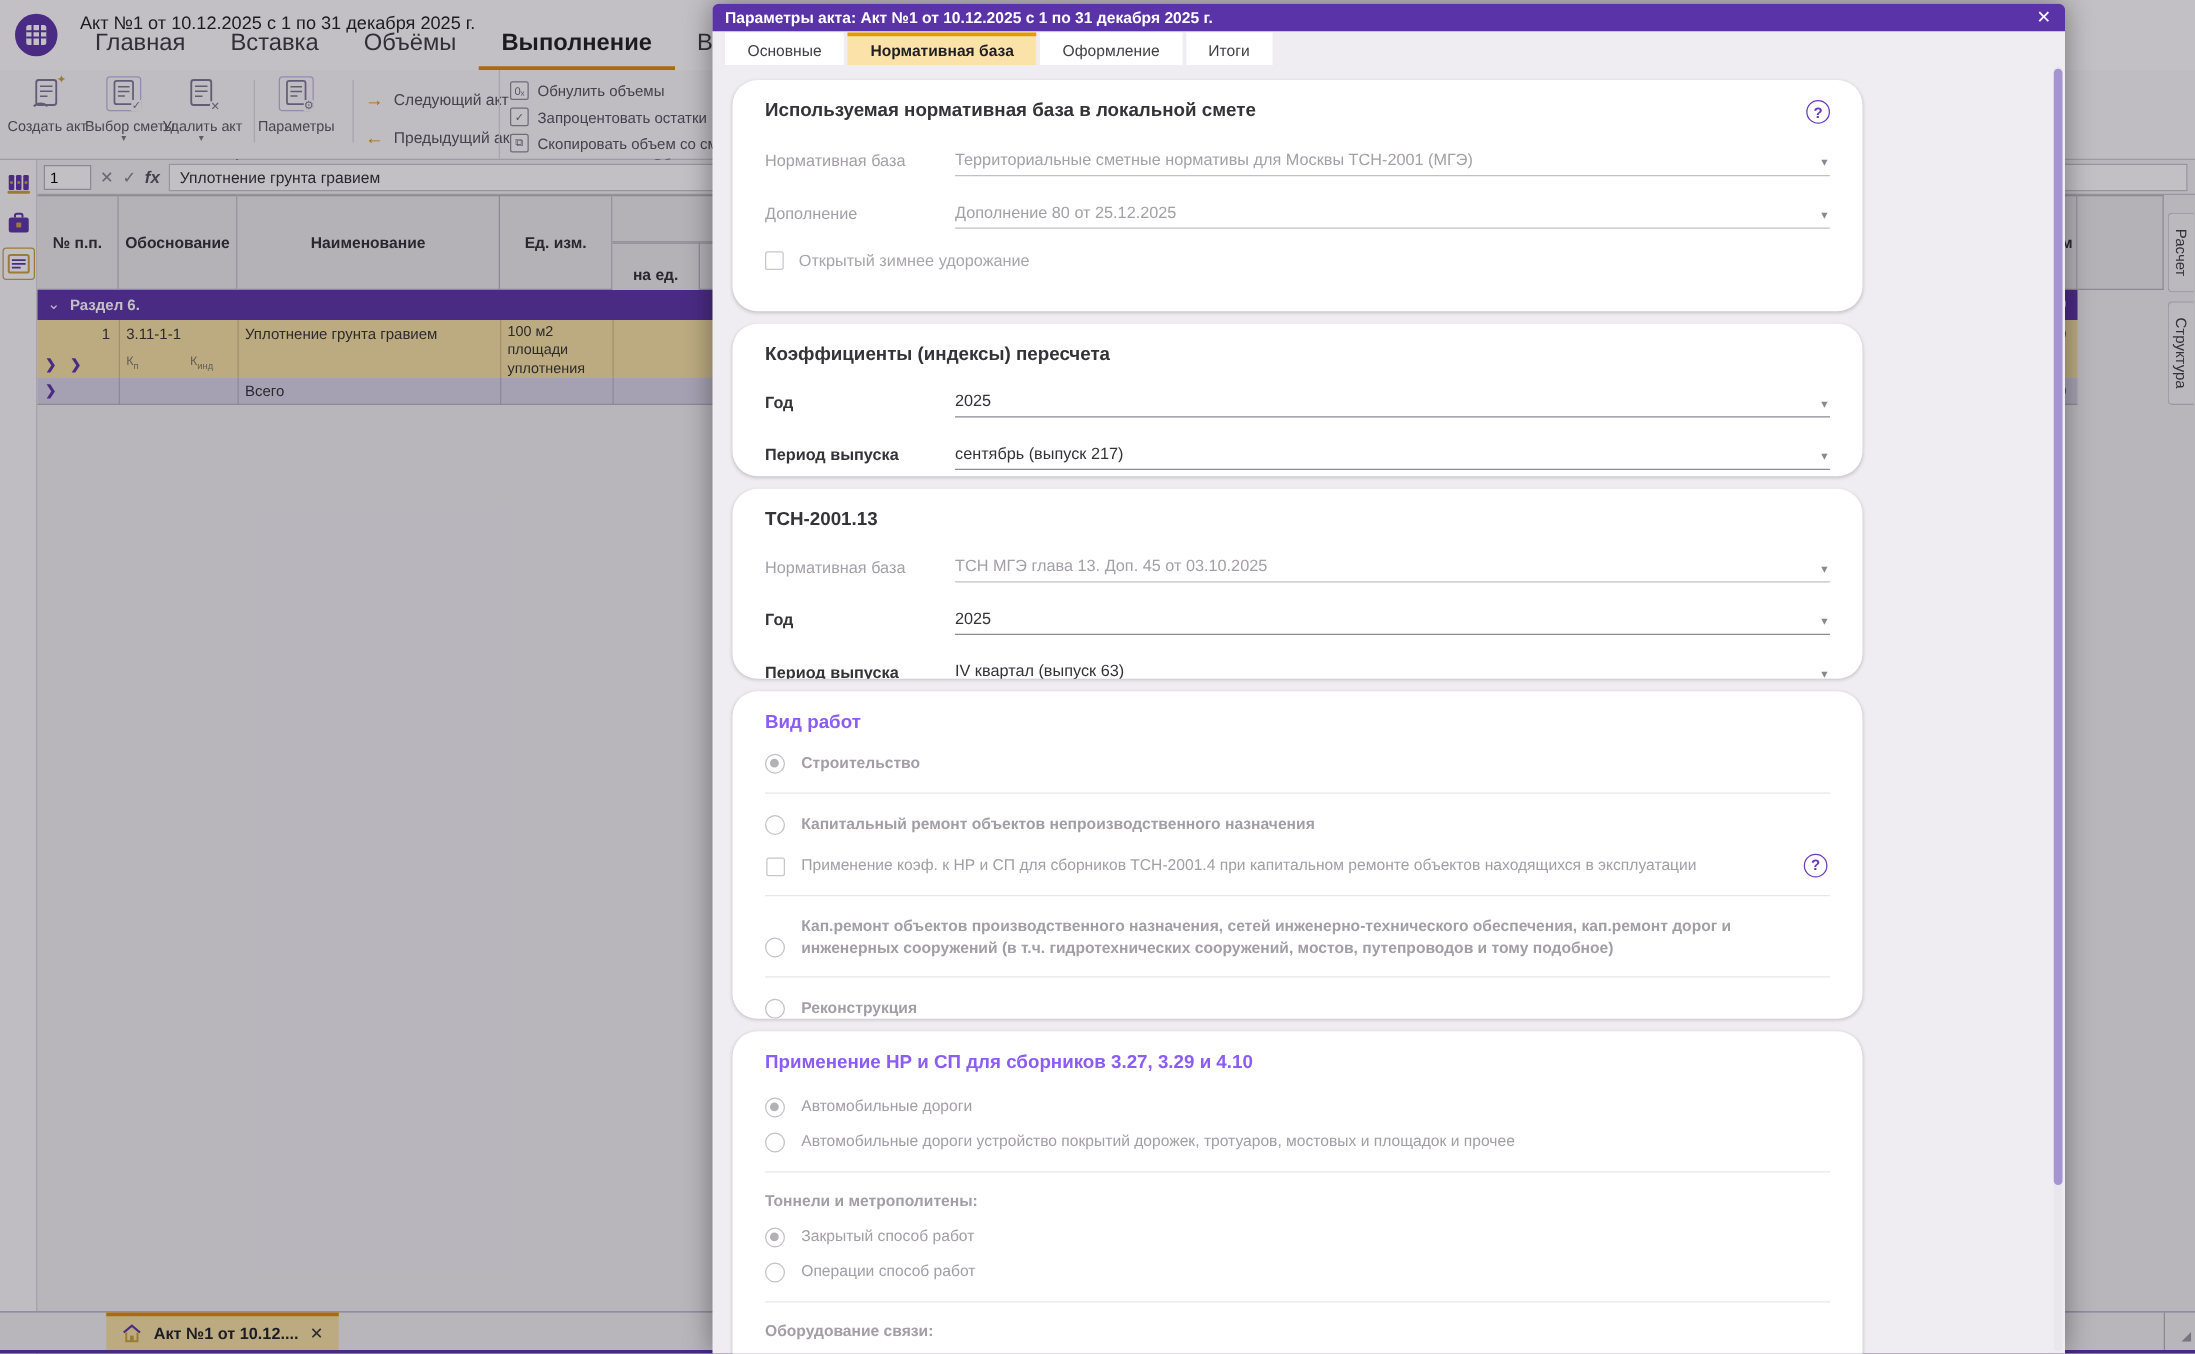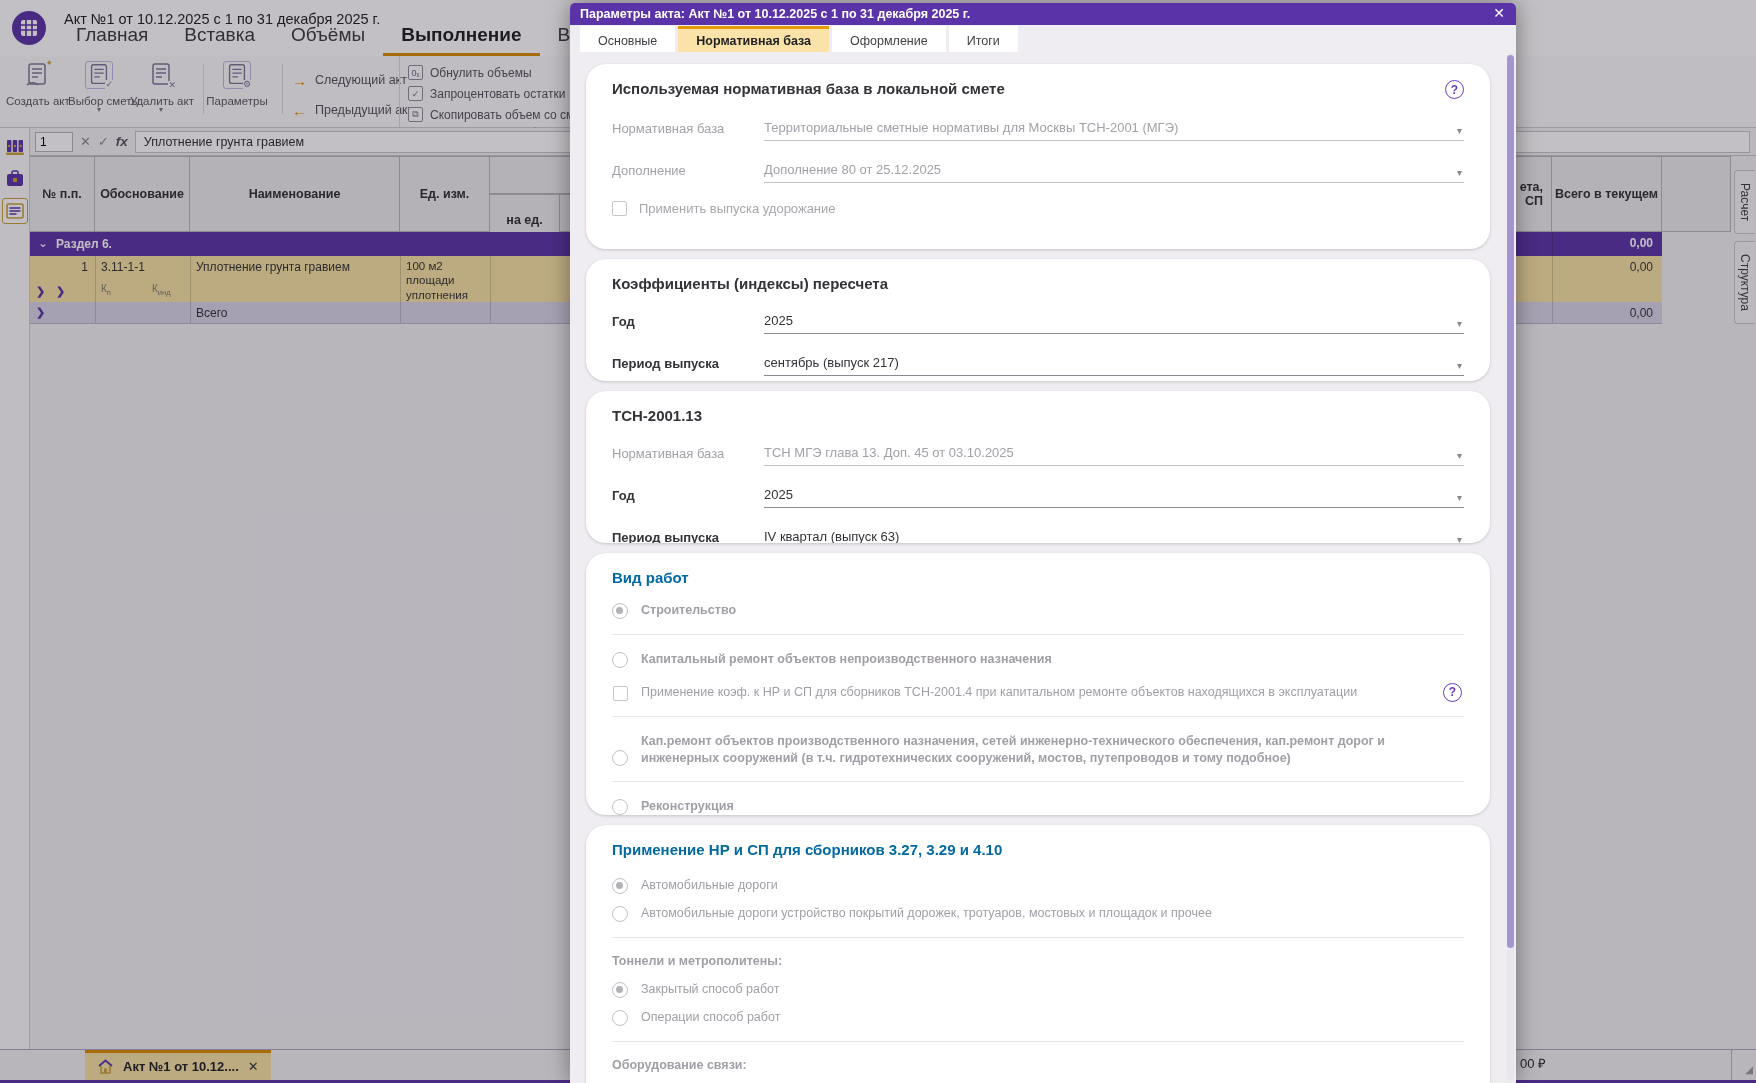--- a/index.html
+++ b/index.html
@@ -69,31 +69,31 @@
   .doc-tab .dclose { font-size:13px; color:#333; }
   .status-money { position:absolute; left:1520px; bottom:8px; font-size:13px; color:#1f1f23; white-space:nowrap; }
   .status-div { position:absolute; left:1731px; bottom:0; height:30px; width:1px; background:#b5b1bd; }
   .grip { position:absolute; right:3px; bottom:5px; font-size:10px; color:#9a97a2; }
   .bottom-border { position:absolute; left:0; right:0; bottom:0; height:3px; background:#5b33a8; }
 
   
   .dim { position:absolute; inset:0; background:rgba(28,24,38,0.27); z-index:5; }
 
   
-  .modal { position:absolute; left:570px; top:3px; width:946px; bottom:0; z-index:10; background:#efedf1; border-radius:5px 5px 0 0; box-shadow:0 0 22px rgba(0,0,0,0.4); }
+  .modal { position:absolute; left:570px; top:3px; width:1082px; bottom:0; z-index:10; background:#efedf1; border-radius:5px 5px 0 0; box-shadow:0 0 22px rgba(0,0,0,0.4); }
   .m-titlebar { position:relative; height:22px; background:#5b33a8; border-radius:5px 5px 0 0; display:flex; align-items:center; }
   .m-title { padding-left:10px; font-size:12.5px; font-weight:bold; color:#fff; white-space:nowrap; }
   .m-close { position:absolute; right:11px; top:2px; color:#fff; font-size:14px; line-height:17px; }
   .m-tabs { height:27px; display:flex; align-items:flex-end; padding-left:10px; gap:3px; }
   .mtab { height:26px; display:flex; align-items:center; padding:0 18px; background:#fff; font-size:12.5px; color:#3f3f44; border-top:3px solid transparent; white-space:nowrap; }
   .mtab.active { background:#fbe2a9; font-weight:bold; color:#1f1f23; border-top-color:#e39b00; }
   .m-content { position:absolute; top:49px; left:0; right:0; bottom:0; overflow:hidden; padding:12px 26px 0 16px; }
   .card { width:904px; background:#fff; border-radius:20px; box-shadow:0 1px 3px rgba(0,0,0,0.18); margin-bottom:10px; padding:16px 26px 12px; position:relative; overflow:hidden; }
   .card-title { font-size:15px; font-weight:bold; color:#333338; }
-  .card-title.dis { color:#0369a1; }
+  .card-title.dis { color:#8b5cf6; }
   .title-row { display:flex; justify-content:space-between; align-items:flex-start; }
   .help { width:19px; height:19px; border:1.6px solid #6a3ac0; border-radius:50%; color:#6a3ac0; font-size:12px; font-weight:bold; display:flex; align-items:center; justify-content:center; flex:none; }
   .field { display:flex; align-items:flex-end; margin-top:21px; }
   .field .flabel { width:152px; flex:none; font-size:13px; color:#333338; font-weight:bold; padding-bottom:5px; }
   .field .fval { flex:1; position:relative; font-size:13px; color:#333338; border-bottom:1px solid #8d8a93; padding:0 18px 5px 0; white-space:nowrap; }
   .field .arrow { position:absolute; right:2px; bottom:4px; font-size:10px; color:#8a8790; }
   .field.dis .flabel { color:#a3a0a7; font-weight:normal; }
   .field.dis .fval { color:#a3a0a7; border-bottom-color:#c3c0c8; }
   .cbrow { display:flex; align-items:center; gap:12px; margin-top:18px; }
   .cbox { width:15px; height:15px; border:1.5px solid #c8c5cc; border-radius:2px; flex:none; }
@@ -346,21 +346,21 @@
       <div class="field dis">
         <div class="flabel">Нормативная база</div>
         <div class="fval"><span>Территориальные сметные нормативы для Москвы ТСН-2001 (МГЭ)</span><span class="arrow">▾</span></div>
       </div>
       <div class="field dis">
         <div class="flabel">Дополнение</div>
         <div class="fval"><span>Дополнение 80 от 25.12.2025</span><span class="arrow">▾</span></div>
       </div>
       <div class="cbrow">
         <span class="cbox"></span>
-        <span class="clbl">Применить выпуска удорожание</span>
+        <span class="clbl">Открытый зимнее удорожание</span>
       </div>
     </div>
 
     <div class="card" style="height:122px;">
       <div class="card-title">Коэффициенты (индексы) пересчета</div>
       <div class="field">
         <div class="flabel">Год</div>
         <div class="fval"><span>2025</span><span class="arrow">▾</span></div>
       </div>
       <div class="field">

